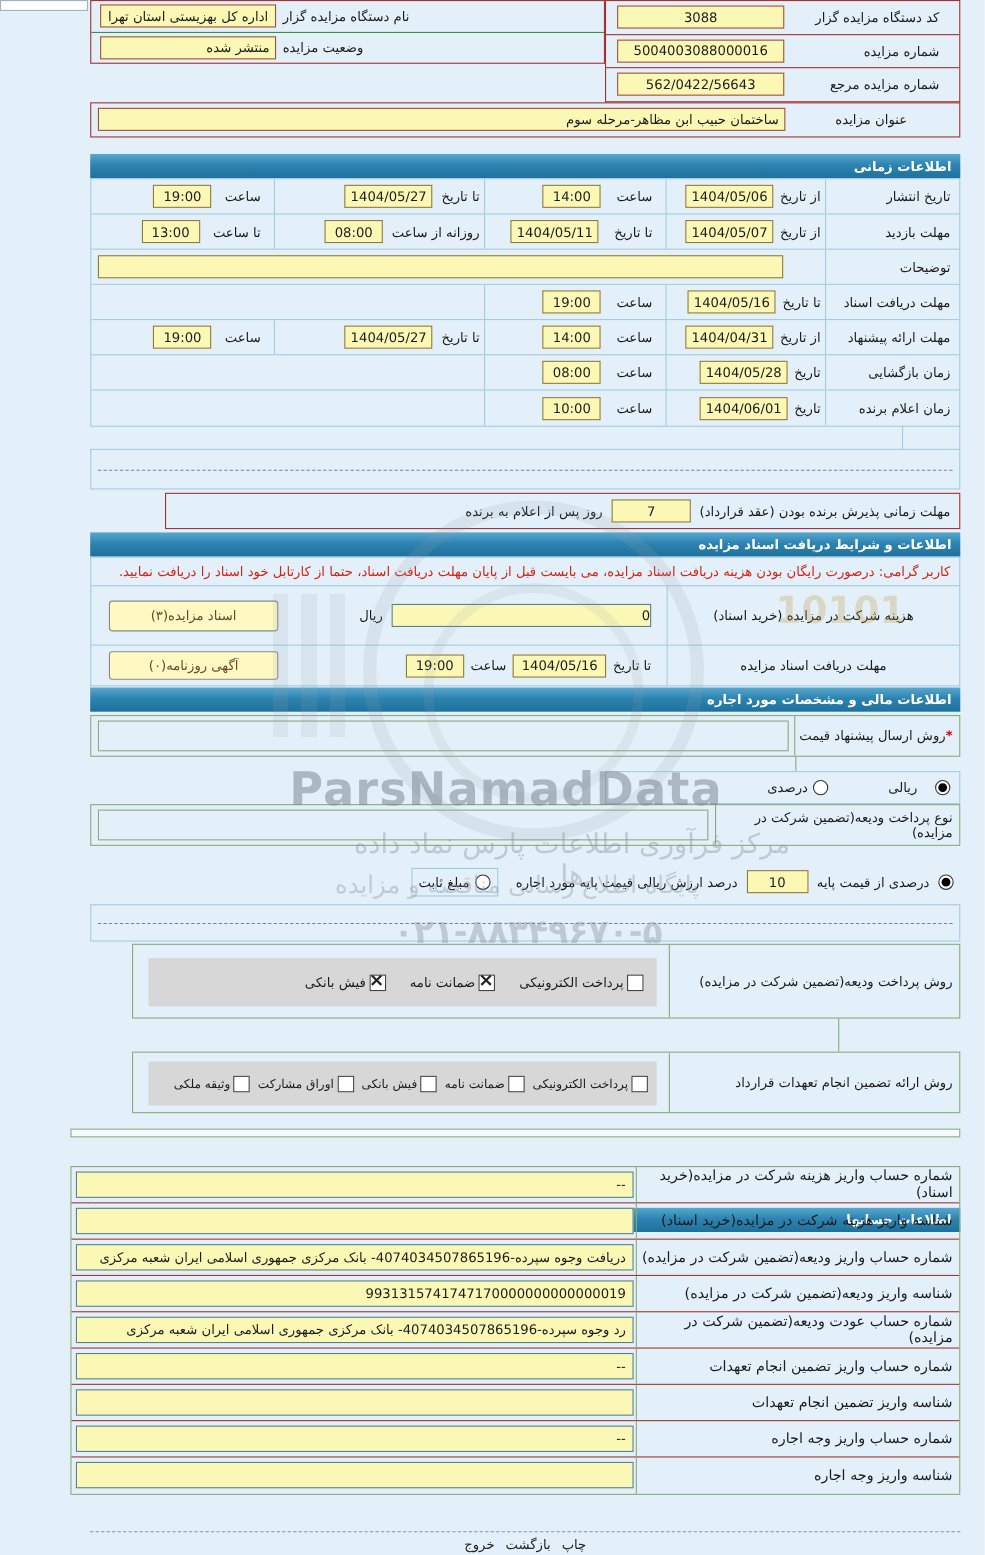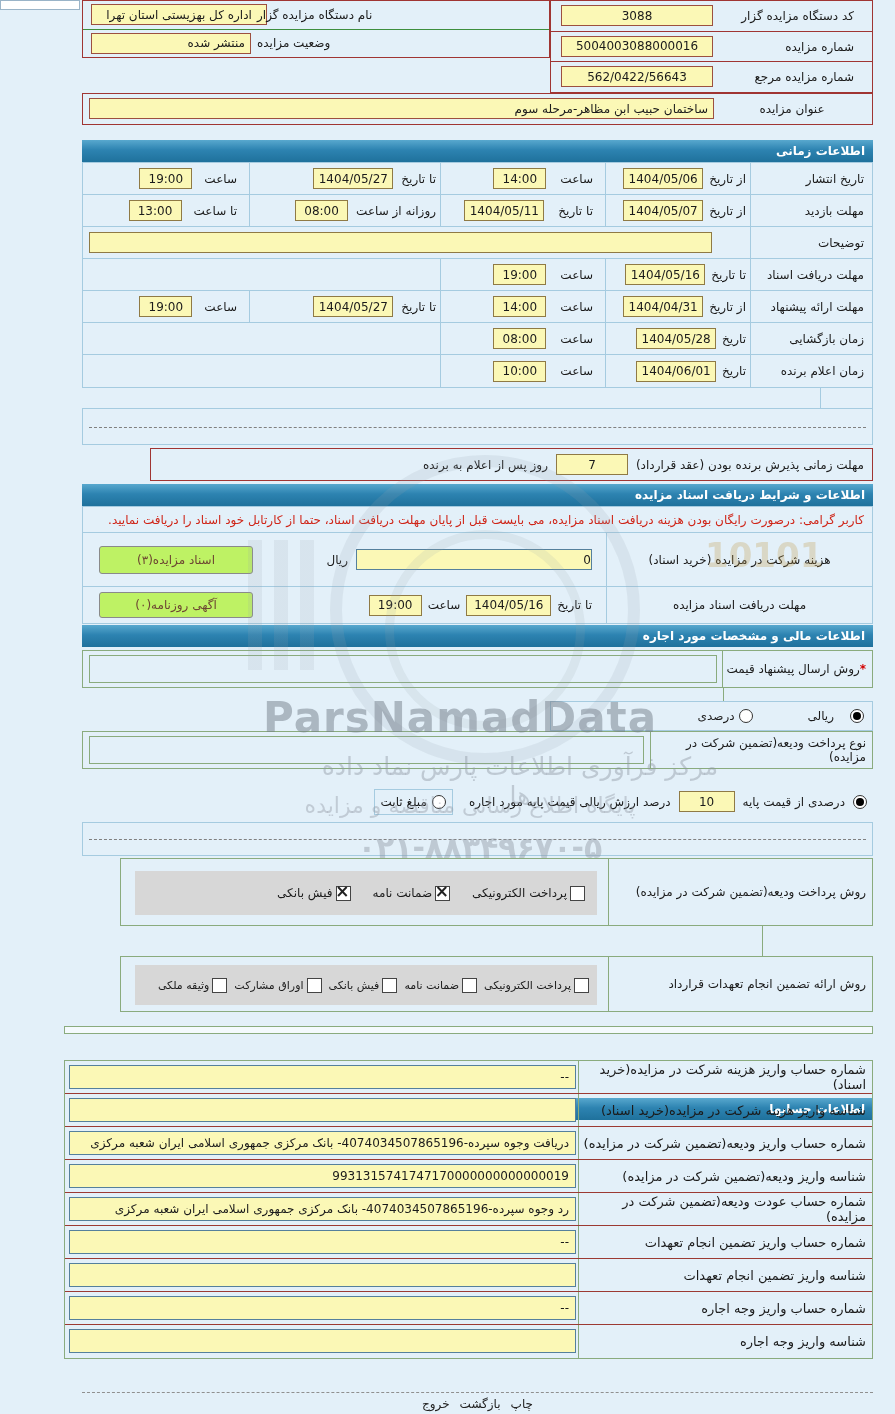--- a/index.html
+++ b/index.html
@@ -28,21 +28,21 @@
       display:flex;align-items:center;padding-right:8px;box-sizing:border-box;direction:rtl;}
   .zone{position:absolute;top:0;bottom:0;display:flex;direction:rtl;align-items:center;box-sizing:border-box;}
   .zA{right:122px;width:145px;border-left:1px solid #a5cbe0;padding-right:4px;gap:6px;}
   .zB{right:267px;width:165px;border-left:1px solid #a5cbe0;padding-right:12px;gap:14px;}
   .zC{right:432px;width:191px;border-left:1px solid #a5cbe0;padding-right:4px;gap:8px;}
   .zCn{right:432px;width:191px;padding-right:4px;gap:8px;}
   .zD{right:623px;width:168px;padding-right:12px;gap:12px;}
   .w80{width:80px;} .w53{width:53px;} .w85{width:85px;} .w56{width:56px;} .w72{width:72px;}
   .sub{white-space:nowrap;}
   
-  .gbtn{position:absolute;left:16px;width:154px;background:#bef264;border:1px solid #8a8a8a;border-radius:3px;
+  .gbtn{position:absolute;left:16px;width:154px;background:#fef9c3;border:1px solid #8a8a8a;border-radius:3px;
         color:#6d4632;display:flex;align-items:center;justify-content:center;box-sizing:border-box;cursor:pointer;}
   
   .greenrow{position:absolute;border:1px solid #8aab7e;box-sizing:border-box;}
   .glabel{position:absolute;right:0;top:0;bottom:0;border-left:1px solid #8aab7e;display:flex;align-items:center;
           padding-right:6px;box-sizing:border-box;direction:rtl;}
   .gfield{position:absolute;top:4px;height:28px;border:1px solid #8aab7e;box-sizing:border-box;background:transparent;}
   
   .radio{width:12px;height:12px;border:1px solid #333;border-radius:50%;background:#fff;position:relative;
          display:inline-block;flex:none;cursor:pointer;}
   .radio.checked::after{content:"";position:absolute;top:2px;left:2px;right:2px;bottom:2px;background:#000;border-radius:50%;}
@@ -74,21 +74,21 @@
 </style>
 </head>
 <body>
 
 <div class="page">
 
   <div class="abs" style="left:0;top:0;width:80px;height:10px;background:#ffffff;border:1px solid #9ab4c8;box-sizing:border-box;"></div>
 
   <div class="redbox" style="left:82px;top:0;width:468px;height:58px;display:flex;flex-direction:column;">
     <div class="toprow" style="border-bottom:1px solid #3d8e3d;">
-      <div class="yf redb abs" style="left:8px;top:3px;width:176px;">اداره کل بهزیستی استان تهرا</div>
+      <div class="yf redb abs" style="left:8px;top:3px;width:160px;">اداره کل بهزیستی استان تهرا</div>
       <div class="abs" style="left:174px;right:4px;top:0;bottom:0;display:flex;align-items:center;justify-content:flex-end;direction:rtl;">نام دستگاه مزایده گزار</div>
     </div>
     <div class="toprow">
       <div class="yf redb rightal abs" style="left:8px;top:3px;width:160px;">منتشر شده</div>
       <div class="abs" style="left:174px;right:4px;top:0;bottom:0;display:flex;align-items:center;justify-content:flex-end;direction:rtl;">وضعیت مزایده</div>
     </div>
   </div>
 
   <div class="redbox" style="left:550px;top:0;width:323px;height:93px;display:flex;flex-direction:column;">
     <div class="toprow" style="border-bottom:1px solid #a03533;">

